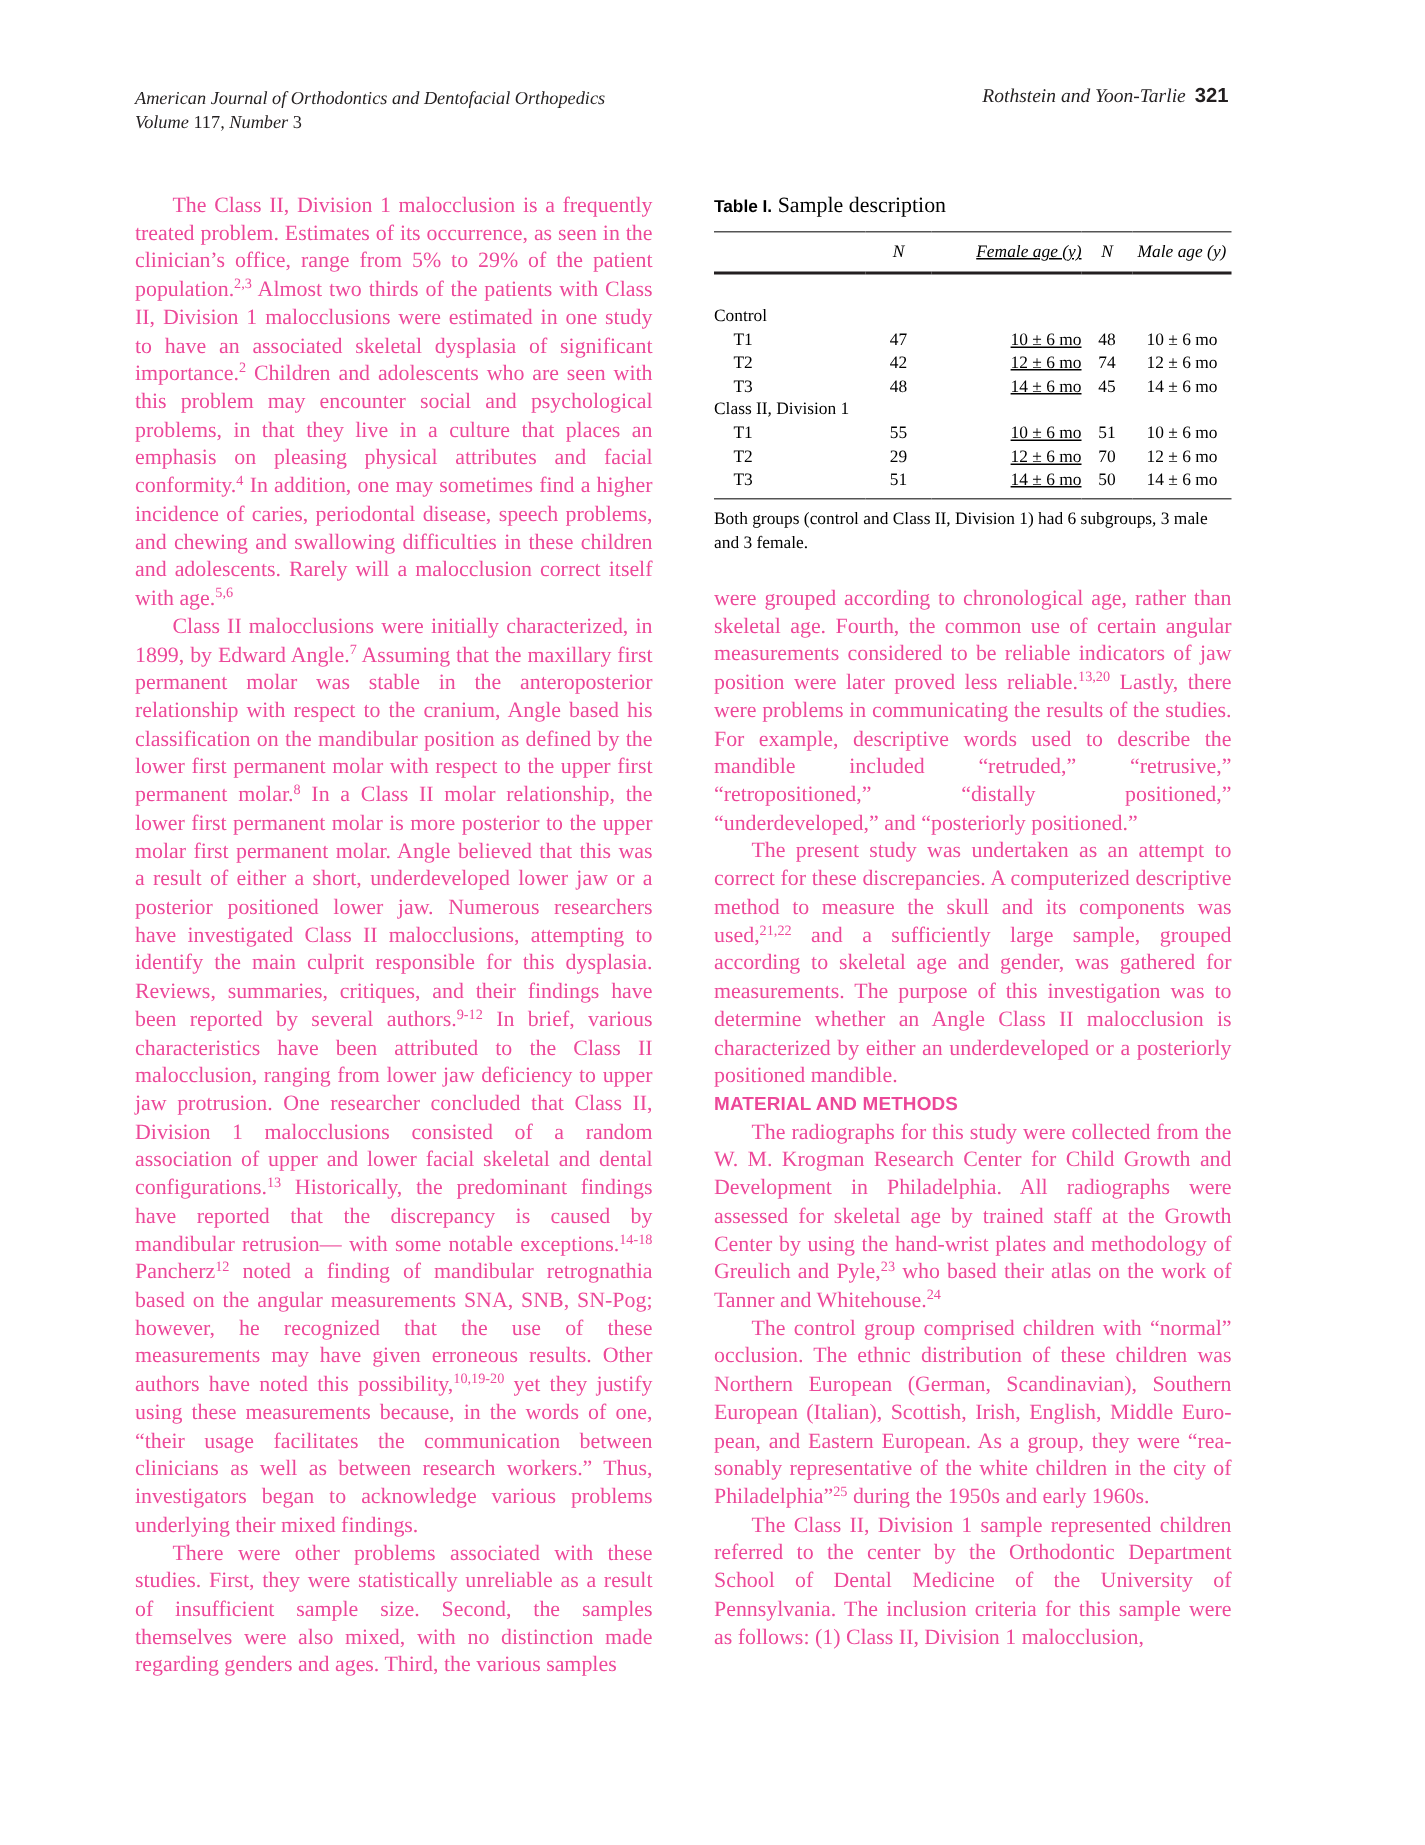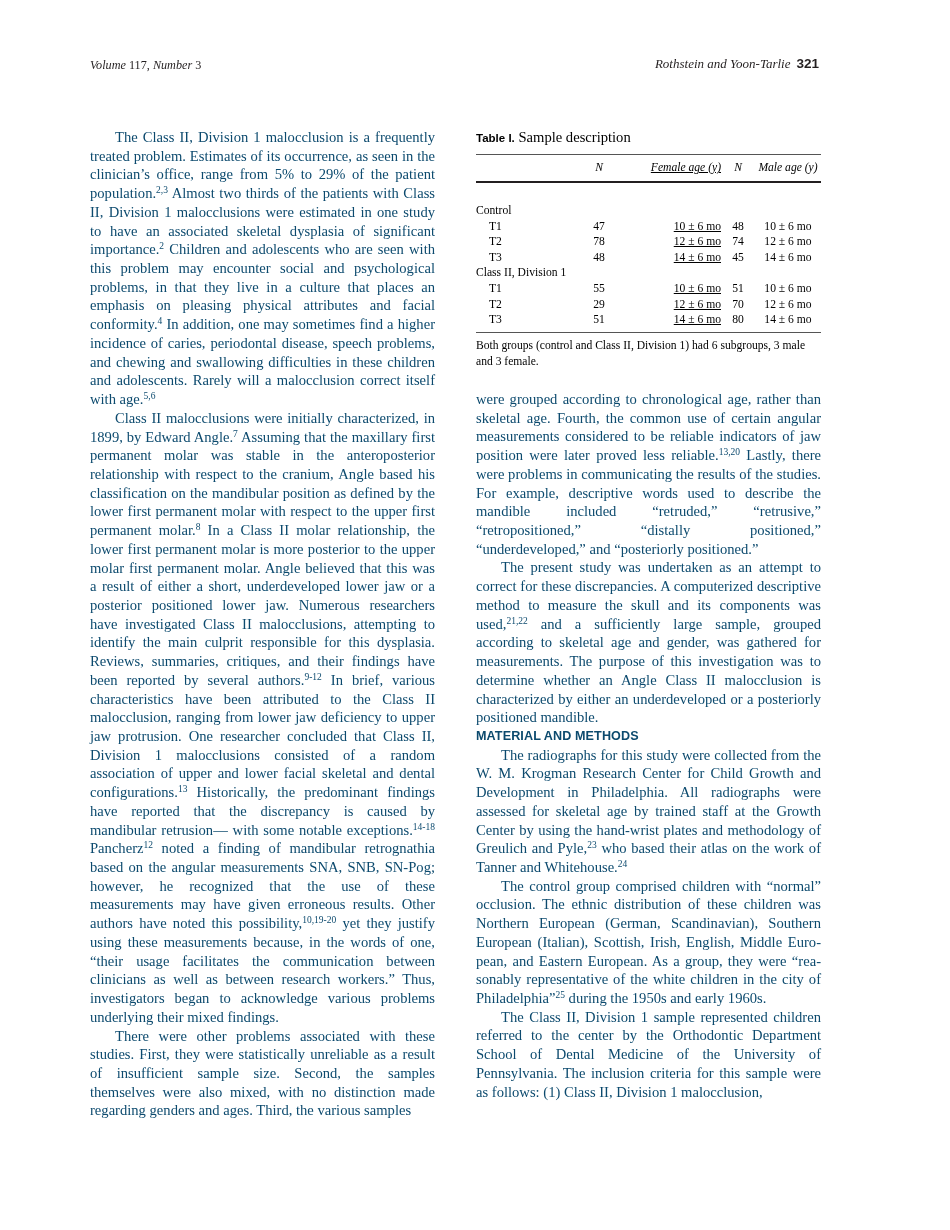--- a/index.html
+++ b/index.html
@@ -3,21 +3,21 @@
 <meta charset="utf-8">
 <style>
   html, body { margin: 0; padding: 0; background: #ffffff; }
   body { width: 950px; height: 1230px; position: relative; overflow: hidden; color: #231f20; }
 
   .running-head-left { position: absolute; left: 90px; top: 57px; font-family: "Liberation Serif", serif; font-size: 12.2px; line-height: 16px; color: #231f20; }
   .running-head-left .it { font-style: italic; }
   .running-head-right { position: absolute; right: 131px; top: 55px; font-family: "Liberation Serif", serif; font-size: 13px; line-height: 18px; font-style: italic; text-align: center; }
   .running-head-right .pg { font-family: "Liberation Sans", sans-serif; font-style: normal; font-weight: bold; font-size: 13.5px; margin-left: 6px; }
 
-  .col { position: absolute; width: 345px; font-family: "Liberation Serif", serif; font-size: 14.6px; line-height: 18.72px; text-align: justify; color: #0c4a6e; }
+  .col { position: absolute; width: 345px; font-family: "Liberation Serif", serif; font-size: 14.6px; line-height: 18.72px; text-align: justify; color: #ec4899; }
   .col-left { left: 90px; top: 128px; }
   .col-right { left: 476px; top: 390px; }
   .col p { margin: 0; text-indent: 25px; hyphens: manual; }
   .col sup { font-size: 9.5px; line-height: 0; vertical-align: 5px; }
 
   .section-heading { font-family: "Liberation Sans", sans-serif; font-weight: bold; font-size: 12.6px; margin: 20px 0 6px 0; text-indent: 0 !important; letter-spacing: 0.1px; }
 
   .table-block { position: absolute; left: 476px; top: 128px; width: 345px; font-family: "Liberation Serif", serif; color: #000000; }
   .table-caption { font-size: 14.6px; line-height: 18px; margin-bottom: 7px; }
   .table-caption .lab { font-family: "Liberation Sans", sans-serif; font-weight: bold; font-size: 11.5px; }
@@ -31,20 +31,21 @@
   .c-n1 { text-align: center; width: 44px; }
   .c-f { text-align: right; width: 100px; text-decoration: underline; }
   .c-n2 { text-align: center; width: 34px; }
   .c-m { text-align: center; }
   .table-footnote { font-size: 11.6px; line-height: 15.8px; margin-top: 5px; }
 </style>
 </head>
 <body>
 
 <div class="running-head-left">
+  <div class="it">American Journal of Orthodontics and Dentofacial Orthopedics</div>
   <div><span class="it">Volume</span> <span>117</span>, <span class="it">Number</span> <span>3</span></div>
 </div>
 <div class="running-head-right">
   <span>Rothstein and Yoon-Tarlie</span><span class="pg">321</span>
 </div>
 
 <div class="col col-left">
   <p><span>The Class II, Division 1 malocclusion is a fre­quently treated problem. Estimates of its occurrence, as seen in the clinician’s office, range from 5% to 29% of the patient population.</span><sup>2,3</sup><span> Almost two thirds of the patients with Class II, Division 1 malocclusions were estimated in one study to have an associated skeletal dysplasia of significant importance.</span><sup>2</sup><span> Children and ado­lescents who are seen with this problem may encounter social and psychological problems, in that they live in a culture that places an emphasis on pleasing physical attributes and facial conformity.</span><sup>4</sup><span> In addition, one may sometimes find a higher incidence of caries, periodon­tal disease, speech problems, and chewing and swal­lowing difficulties in these children and adolescents. Rarely will a malocclusion correct itself with age.</span><sup>5,6</sup></p>
   <p><span>Class II malocclusions were initially characterized, in 1899, by Edward Angle.</span><sup>7</sup><span> Assuming that the maxillary first permanent molar was stable in the anteroposterior relationship with respect to the cranium, Angle based his classification on the mandibular position as defined by the lower first permanent molar with respect to the upper first permanent molar.</span><sup>8</sup><span> In a Class II molar relationship, the lower first permanent molar is more posterior to the upper molar first permanent molar. Angle believed that this was a result of either a short, underdeveloped lower jaw or a posterior positioned lower jaw. Numerous researchers have investigated Class II malocclusions, attempting to identify the main culprit responsible for this dysplasia. Reviews, summaries, critiques, and their findings have been reported by several authors.</span><sup>9-12</sup><span> In brief, various characteristics have been attributed to the Class II malocclusion, ranging from lower jaw defi­ciency to upper jaw protrusion. One researcher con­cluded that Class II, Division 1 malocclusions consisted of a random association of upper and lower facial skele­tal and dental configurations.</span><sup>13</sup><span> Historically, the predom­inant findings have reported that the discrepancy is caused by mandibular retrusion— with some notable exceptions.</span><sup>14-18</sup><span> Pancherz</span><sup>12</sup><span> noted a finding of mandibu­lar retrognathia based on the angular measurements SNA, SNB, SN-Pog; however, he recognized that the use of these measurements may have given erroneous results. Other authors have noted this possibility,</span><sup>10,19-20</sup><span> yet they justify using these measurements because, in the words of one, “their usage facilitates the communication between clinicians as well as between research workers.” Thus, investigators began to acknowledge various prob­lems underlying their mixed findings.</span></p>
   <p id="p3-left"><span>There were other problems associated with these studies. First, they were statistically unreliable as a result of insufficient sample size. Second, the samples themselves were also mixed, with no distinction made regarding genders and ages. Third, the various samples</span></p>
@@ -68,21 +69,21 @@
         </tr>
       <tr>
         <td class="c-lab sub">T1</td>
         <td class="c-n1">47</td>
         <td class="c-f">10 ± 6 mo</td>
         <td class="c-n2">48</td>
         <td class="c-m">10 ± 6 mo</td>
       </tr>
       <tr>
         <td class="c-lab sub">T2</td>
-        <td class="c-n1">78</td>
+        <td class="c-n1">42</td>
         <td class="c-f">12 ± 6 mo</td>
         <td class="c-n2">74</td>
         <td class="c-m">12 ± 6 mo</td>
       </tr>
       <tr>
         <td class="c-lab sub">T3</td>
         <td class="c-n1">48</td>
         <td class="c-f">14 ± 6 mo</td>
         <td class="c-n2">45</td>
         <td class="c-m">14 ± 6 mo</td>
@@ -101,21 +102,21 @@
         <td class="c-lab sub">T2</td>
         <td class="c-n1">29</td>
         <td class="c-f">12 ± 6 mo</td>
         <td class="c-n2">70</td>
         <td class="c-m">12 ± 6 mo</td>
       </tr>
       <tr class="last">
         <td class="c-lab sub">T3</td>
         <td class="c-n1">51</td>
         <td class="c-f">14 ± 6 mo</td>
-        <td class="c-n2">80</td>
+        <td class="c-n2">50</td>
         <td class="c-m">14 ± 6 mo</td>
       </tr>
     </tbody>
   </table>
   <div class="table-footnote">Both groups (control and Class II, Division 1) had 6 subgroups, 3 male and 3 female.</div>
 </div>
 
 <div class="col col-right">
   <p style="text-indent:0" id="p3-right"><span>were grouped according to chronological age, rather than skeletal age. Fourth, the common use of certain angular measurements considered to be reliable indica­tors of jaw position were later proved less reliable.</span><sup style="">13,20</sup><span style=""> Lastly, there were problems in communicating the results of the studies. For example, descriptive words used to describe the mandible included “retruded,” “retrusive,” “retropositioned,” “distally positioned,” “underdeveloped,” and “posteriorly positioned.”</span></p>
   <p><span>The present study was undertaken as an attempt to correct for these discrepancies. A computerized descriptive method to measure the skull and its compo­nents was used,</span><sup>21,22</sup><span> and a sufficiently large sample, grouped according to skeletal age and gender, was gathered for measurements. The purpose of this inves­tigation was to determine whether an Angle Class II malocclusion is characterized by either an underdevel­oped or a posteriorly positioned mandible.</span></p>

